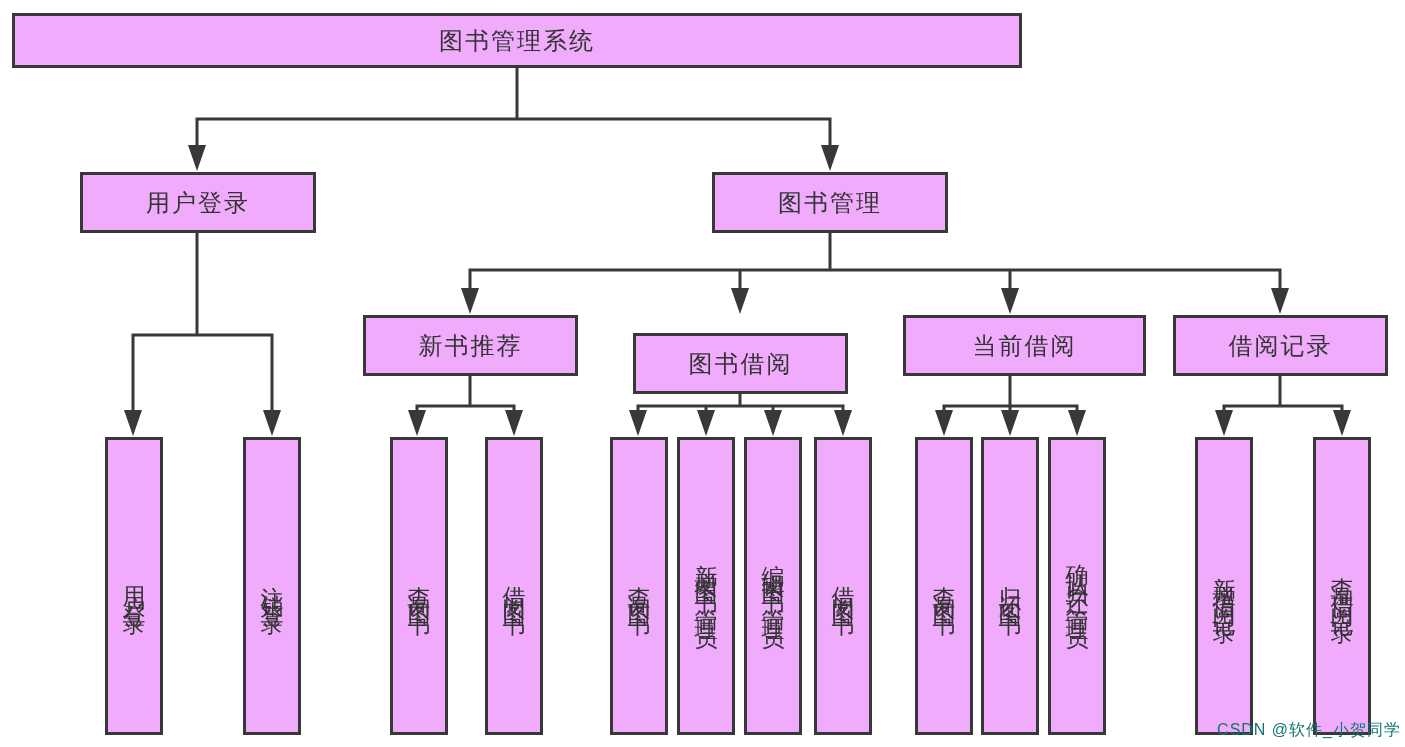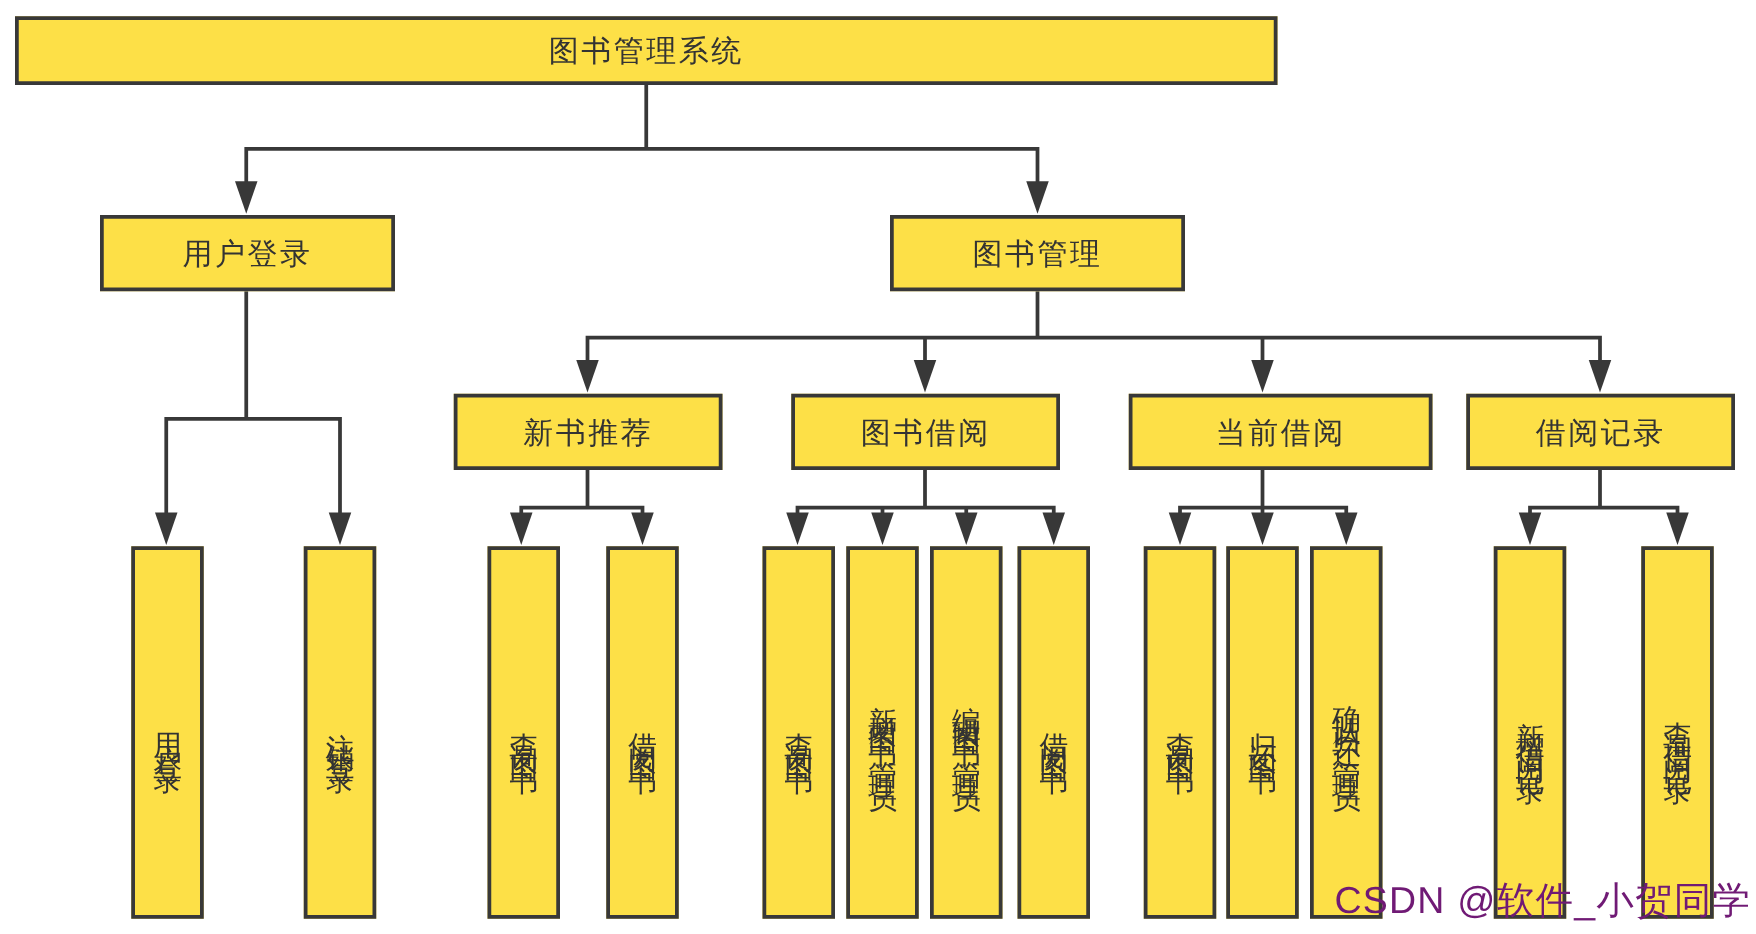--- a/index.html
+++ b/index.html
@@ -19,21 +19,21 @@
     position: absolute;
     left: 0; top: 0;
     width: 1405px;
     height: 747px;
     z-index: 0;
   }
   .node {
     position: absolute;
     box-sizing: border-box;
     border: 3px solid #383838;
-    background: #fde047;
+    background: #f0abfc;
     display: flex;
     align-items: center;
     justify-content: center;
     color: #333333;
     z-index: 1;
   }
   .node.h {
     height: 61px;
     font-size: 24px;
     letter-spacing: 2px;
@@ -48,22 +48,22 @@
     writing-mode: vertical-rl;
     font-size: 23px;
     letter-spacing: 9px;
     line-height: 1;
     white-space: nowrap;
   }
   .watermark {
     position: absolute;
     right: 4px;
     bottom: 6px;
-    font-size: 30px;
-    color: #701a75;
+    font-size: 16px;
+    color: #0f766e;
     letter-spacing: 1px;
     z-index: 5;
     white-space: nowrap;
   }
 </style>
 </head>
 <body>
 
 <div class="stage">
 
@@ -114,21 +114,21 @@
   <div class="node h" style="left:80px; top:172px; width:236px;">
     <span class="lbl">用户登录</span>
   </div>
   <div class="node h" style="left:363px; top:315px; width:215px;">
     <span class="lbl">新书推荐</span>
   </div>
 
   <div class="node h" style="left:712px; top:172px; width:236px;">
     <span class="lbl">图书管理</span>
   </div>
-  <div class="node h" style="left:633px; top:315px; width:215px;">
+  <div class="node h" style="left:633px; top:333px; width:215px;">
     <span class="lbl">图书借阅</span>
   </div>
   <div class="node h" style="left:903px; top:315px; width:243px;">
     <span class="lbl">当前借阅</span>
   </div>
   <div class="node h" style="left:1173px; top:315px; width:215px;">
     <span class="lbl">借阅记录</span>
   </div>
 
   <div class="node v" style="left:105px;">

